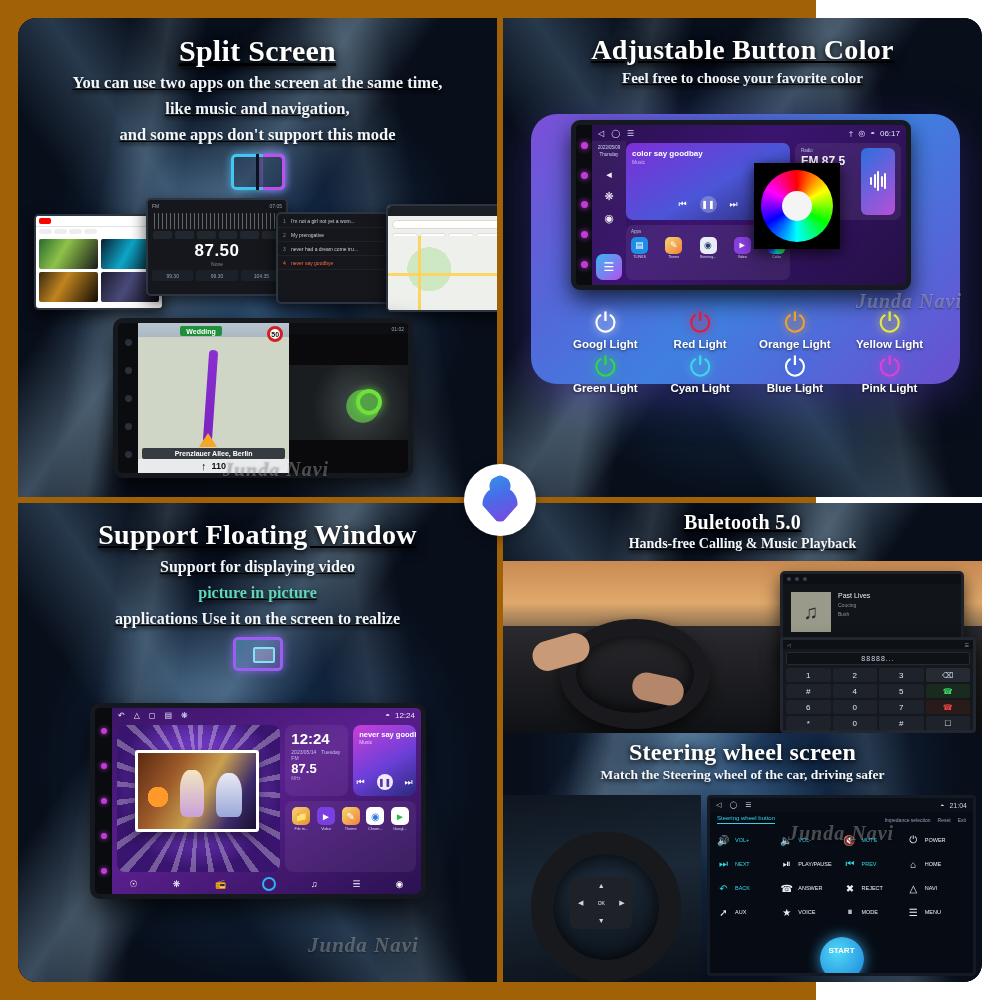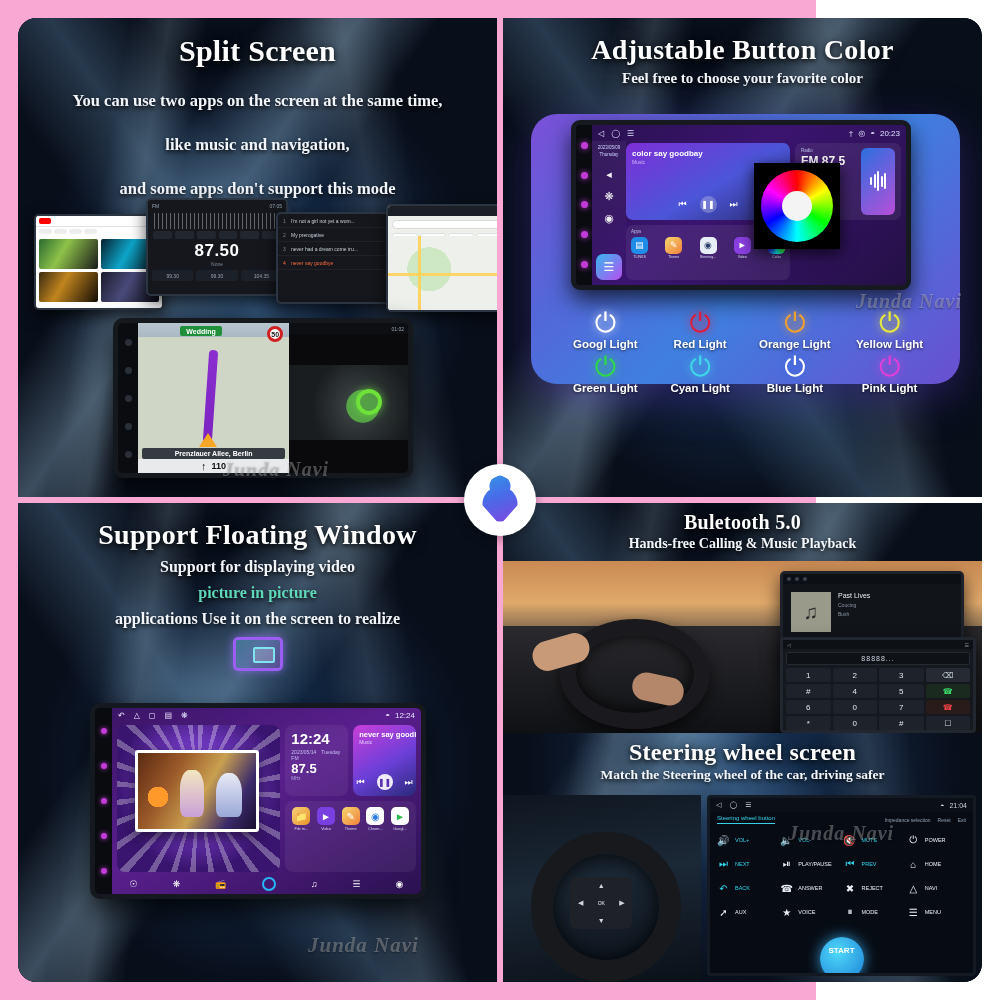--- a/index.html
+++ b/index.html
@@ -5,22 +5,23 @@
   * { box-sizing: border-box; margin: 0; padding: 0; }
   body {
     width: 1000px; height: 1000px;
     background: #ffffff;
     font-family: "Liberation Sans", sans-serif;
     overflow: hidden;
   }
   .poster {
     position: relative;
     width: 816px; height: 1000px;
-    background: #f9a8d4;
+    background: #a16207;
     padding: 18px;
+    text-decoration: underline;
   }
   .grid {
     position: relative;
     width: 964px; height: 964px;
     display: grid;
     grid-template-columns: 1fr 1fr;
     grid-template-rows: 1fr 1fr;
     gap: 6px;
     border-radius: 18px;
     overflow: hidden;
@@ -63,21 +64,21 @@
     font-family: "Liberation Serif", serif;
     font-weight: bold;
     color: #f2f6fb;
     text-shadow: 0 2px 4px rgba(0,0,0,.9);
     line-height: 1.26;
   }
   .accent { color: #5fd7b8; }
 
   
   #p1 .title { font-size: 30px; }
-  #p1 .sub { font-size: 16.5px; margin-top: 23px; }
+  #p1 .sub { font-size: 16.5px; margin-top: 5px; }
   .split-icon {
     width: 54px; height: 36px; margin: 9px auto 0;
     border: 3px solid #43c6f0;
     border-radius: 5px;
     position: relative;
     box-shadow: 0 0 9px rgba(80,200,255,.75);
     background: rgba(20,40,70,.3);
   }
   .split-icon::after {
     content:""; position:absolute; left:50%; top:-3px; bottom:-3px; width:3px;
@@ -631,21 +632,21 @@
             <div class="hu-statusbar">
               <span class="hu-left">
                 <span>◁</span>
                 <span>◯</span>
                 <span>☰</span>
               </span>
               <span class="hu-right">
                 <span>†</span>
                 <span>◎</span>
                 <span>◓</span>
-                <span>20:23</span>
+                <span>06:17</span>
               </span>
             </div>
             <div class="hu-side">
               <div class="hu-date">
                 <div>2023/05/09</div>
                 <div>Thursday</div>
               </div>
               <span class="hu-ico">◂</span>
               <span class="hu-ico">❋</span>
               <span class="hu-ico">◉</span>

